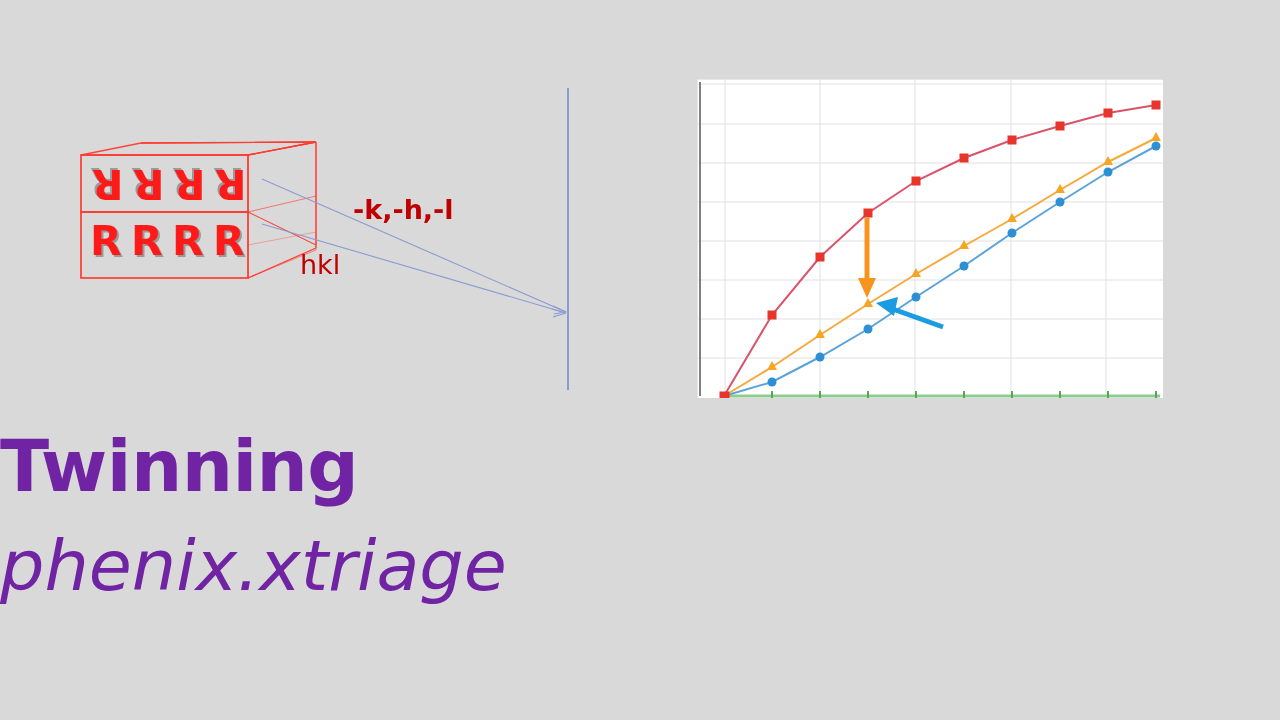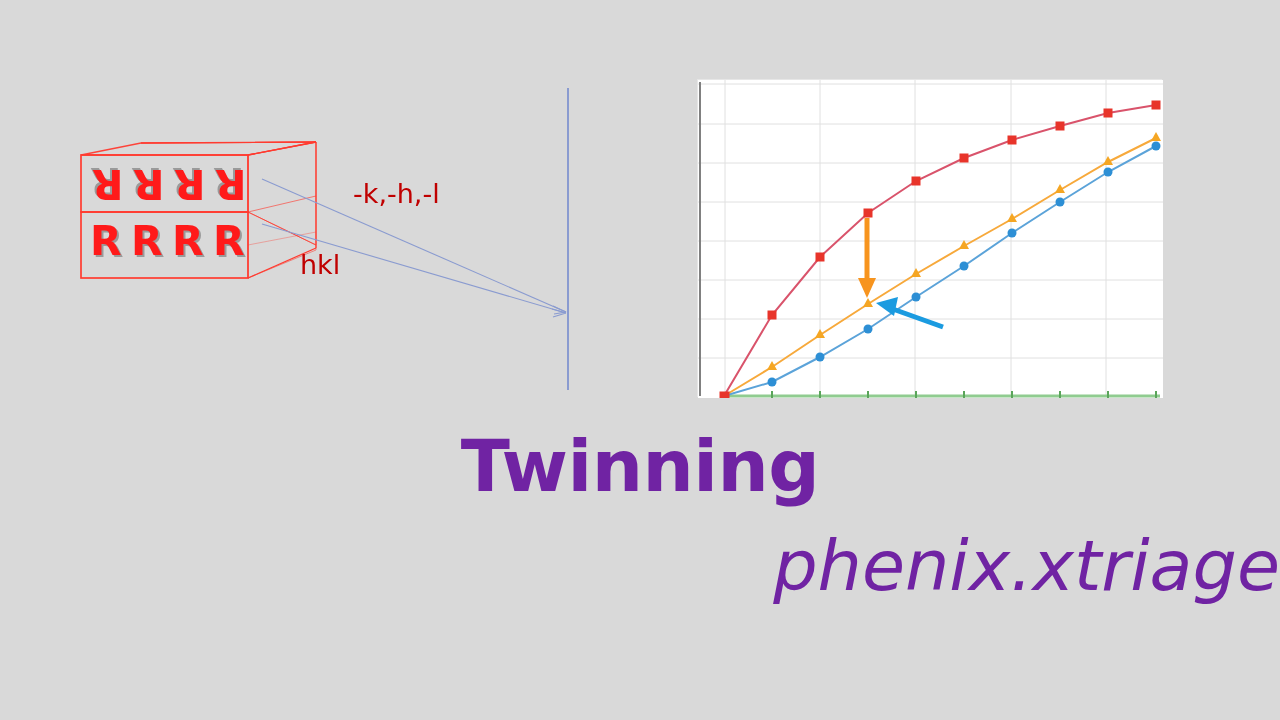--- a/index.html
+++ b/index.html
@@ -63,34 +63,33 @@
   #chart-svg {
     position: absolute;
     left: 0; top: 0;
   }
   
   #title-main {
     position: absolute;
     left: 0;
     top: 430px;
     width: 1280px;
-    text-align: center;
     font-family: "DejaVu Sans", sans-serif;
     font-weight: bold;
     font-size: 72px;
     line-height: 1.02;
     color: #7023a3;
     letter-spacing: -0.5px;
   }
   #title-sub {
     position: absolute;
     left: 0;
     top: 530px;
     width: 1280px;
-    text-align: right;
+    text-align: left;
     font-family: "DejaVu Sans", sans-serif;
     font-style: italic;
     font-weight: normal;
     font-size: 70px;
     line-height: 1.05;
     color: #7023a3;
   }
 </style>
 </head>
 <body>
@@ -136,21 +135,21 @@
   <div class="r-letter r-flipped" style="left:92px; top:163px;">R</div>
   <div class="r-letter r-flipped" style="left:133px; top:163px;">R</div>
   <div class="r-letter r-flipped" style="left:174px; top:163px;">R</div>
   <div class="r-letter r-flipped" style="left:215px; top:163px;">R</div>
 
   <div class="r-letter" style="left:90px; top:221px;">R</div>
   <div class="r-letter" style="left:131px; top:221px;">R</div>
   <div class="r-letter" style="left:172px; top:221px;">R</div>
   <div class="r-letter" style="left:213px; top:221px;">R</div>
 
-  <div class="dia-label" style="left:353px; top:178px;">-k,-h,-l</div>
+  <div class="dia-label" style="left:353px; top:194px;font-weight:bold;">-k,-h,-l</div>
   <div class="dia-label" style="left:300px; top:249px;">hkl</div>
 
   <div id="chart-area">
     <svg id="chart-svg" width="465" height="318">
 
       <rect x="0" y="0" width="465" height="318" fill="#ffffff"></rect>
 
       <g stroke="#e0e0e0" stroke-width="1">
         <line x1="0" y1="4" x2="465" y2="4"></line>
         <line x1="0" y1="44" x2="465" y2="44"></line>

